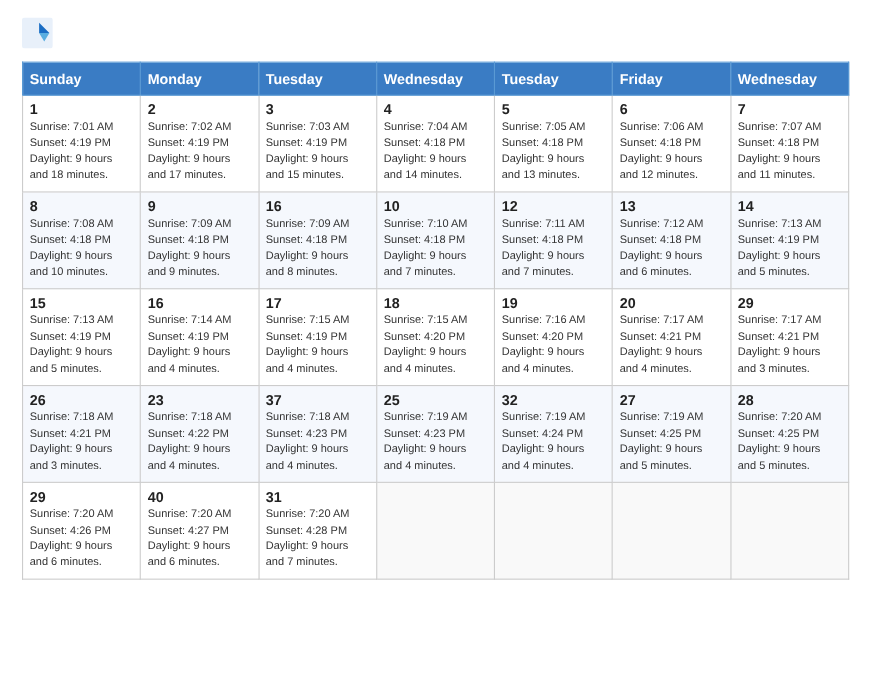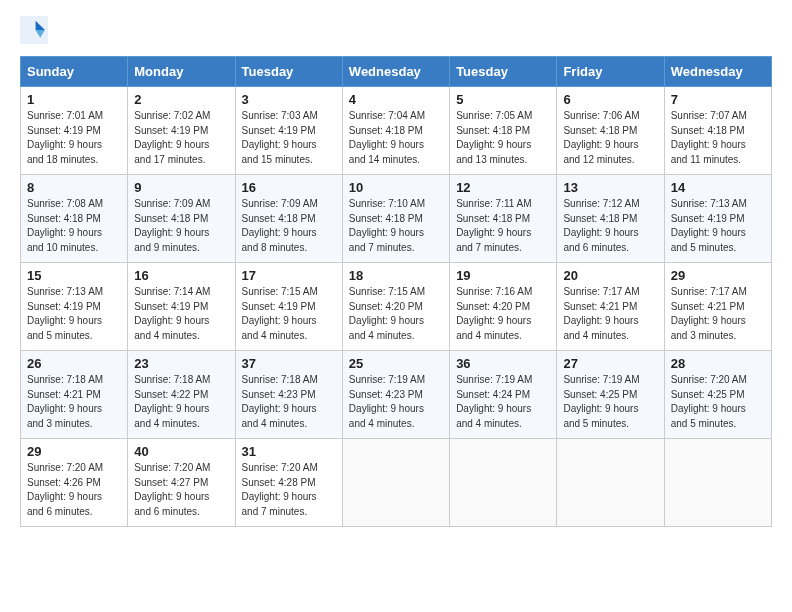--- a/index.html
+++ b/index.html
@@ -323,21 +323,21 @@
       </td>
         <td>
         <span class="day-num">25</span>
         <div class="cell-text">
           Sunrise: 7:19 AM<br>
           Sunset: 4:23 PM<br>
           Daylight: 9 hours and 4 minutes.
         </div>
       </td>
         <td>
-        <span class="day-num">36</span>
+        <span class="day-num">32</span>
         <div class="cell-text">
           Sunrise: 7:19 AM<br>
           Sunset: 4:24 PM<br>
           Daylight: 9 hours and 4 minutes.
         </div>
       </td>
         <td>
         <span class="day-num">27</span>
         <div class="cell-text">
           Sunrise: 7:19 AM<br>

